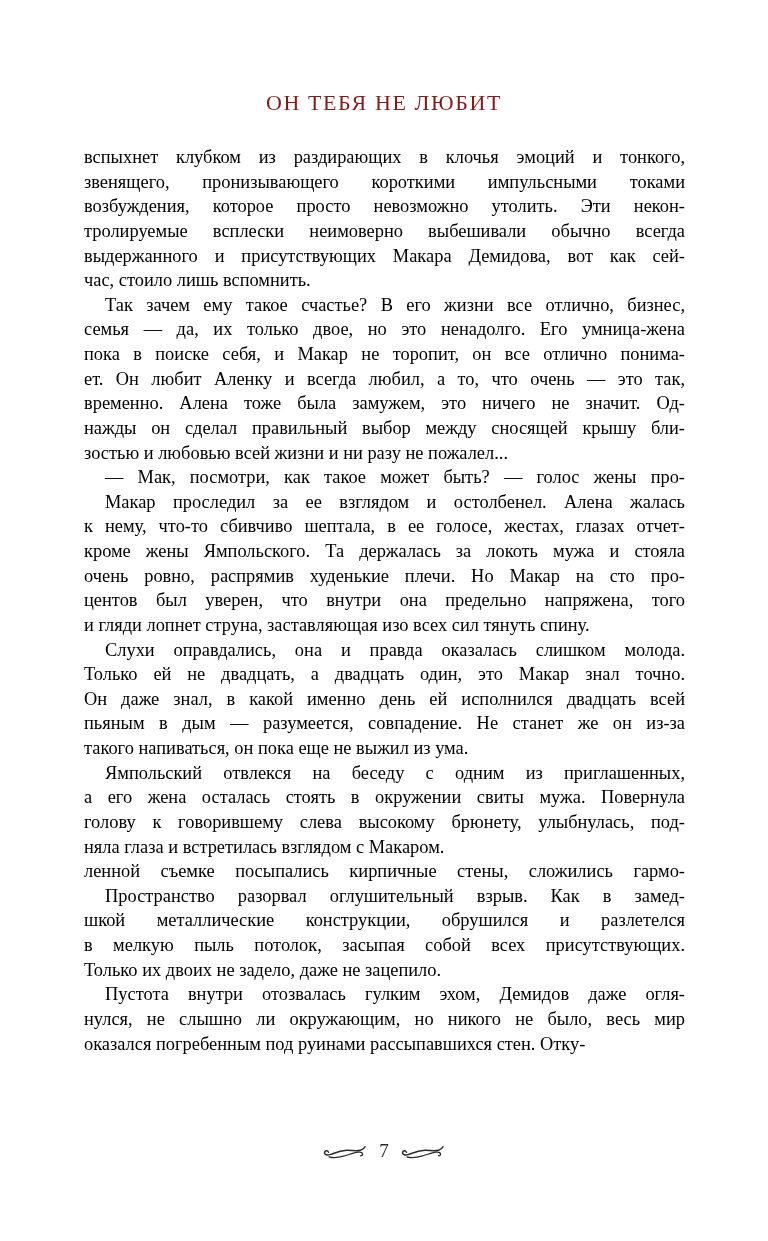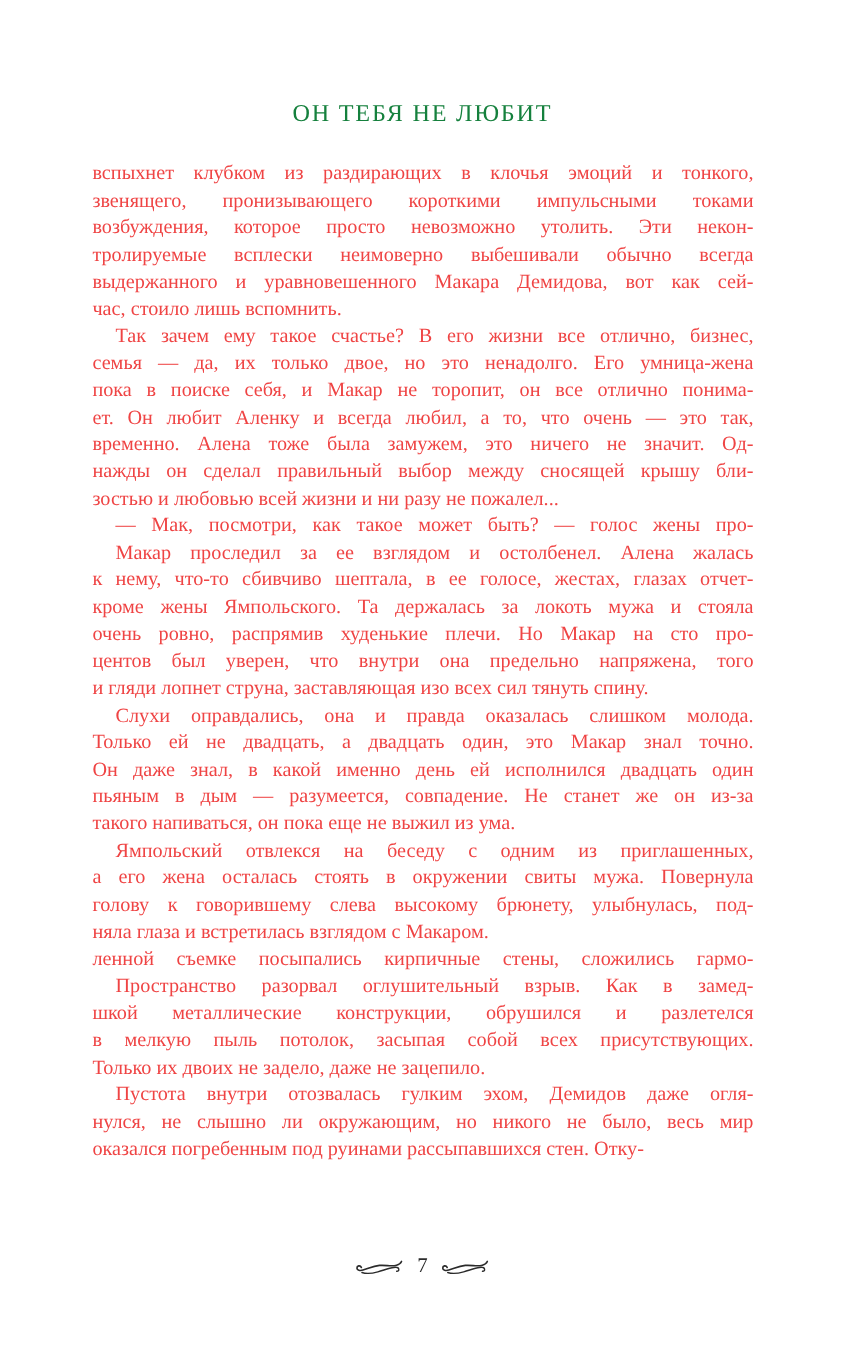--- a/index.html
+++ b/index.html
@@ -19,30 +19,30 @@
     position: absolute;
     top: 90px;
     left: 0;
     right: 0;
     margin: 0;
     text-align: center;
     font-family: "Liberation Serif", serif;
     font-weight: 400;
     font-size: 22px;
     letter-spacing: 1.6px;
-    color: #15803d;
+    color: #7f1d1d;
   }
   .body-text {
     position: absolute;
     top: 145px;
     left: 84px;
     width: 601px;
     font-size: 18.4px;
     line-height: 24.62px;
-    color: #ef4444;
+    color: #000000;
   }
   .paragraph {
     margin: 0;
     padding: 0;
   }
   .line {
     text-align: justify;
     text-align-last: justify;
     white-space: normal;
   }
@@ -87,21 +87,21 @@
 <div class="page">
 
   <h1 class="chapter-title">ОН ТЕБЯ НЕ ЛЮБИТ</h1>
 
   <div class="body-text">
       <div class="paragraph">
         <div class="line first">вспыхнет клубком из раздирающих в клочья эмоций и тонкого,</div>
         <div class="line">звенящего, пронизывающего короткими импульсными токами</div>
         <div class="line">возбуждения, которое просто невозможно утолить. Эти некон-</div>
         <div class="line">тролируемые всплески неимоверно выбешивали обычно всегда</div>
-        <div class="line">выдержанного и уравновешенного Макара Демидова, вот как сей-</div>
+        <div class="line">выдержанного и присутствующих Макара Демидова, вот как сей-</div>
         <div class="line last">час, стоило лишь вспомнить.</div>
       </div>
       <div class="paragraph">
         <div class="line first indent">Так зачем ему такое счастье? В его жизни все отлично, бизнес,</div>
         <div class="line">семья — да, их только двое, но это ненадолго. Его умница-жена</div>
         <div class="line">пока в поиске себя, и Макар не торопит, он все отлично понима-</div>
         <div class="line">ет. Он любит Аленку и всегда любил, а то, что очень — это так,</div>
         <div class="line">временно. Алена тоже была замужем, это ничего не значит. Од-</div>
         <div class="line">нажды он сделал правильный выбор между сносящей крышу бли-</div>
         <div class="line last">зостью и любовью всей жизни и ни разу не пожалел...</div>
@@ -113,21 +113,21 @@
         <div class="line first indent">Макар проследил за ее взглядом и остолбенел. Алена жалась</div>
         <div class="line">к нему, что-то сбивчиво шептала, в ее голосе, жестах, глазах отчет-</div>
         <div class="line">кроме жены Ямпольского. Та держалась за локоть мужа и стояла</div>
         <div class="line">очень ровно, распрямив худенькие плечи. Но Макар на сто про-</div>
         <div class="line">центов был уверен, что внутри она предельно напряжена, того</div>
         <div class="line last">и гляди лопнет струна, заставляющая изо всех сил тянуть спину.</div>
       </div>
       <div class="paragraph">
         <div class="line first indent">Слухи оправдались, она и правда оказалась слишком молода.</div>
         <div class="line">Только ей не двадцать, а двадцать один, это Макар знал точно.</div>
-        <div class="line">Он даже знал, в какой именно день ей исполнился двадцать один</div>
+        <div class="line">Он даже знал, в какой именно день ей исполнился двадцать всей</div>
         <div class="line">пьяным в дым — разумеется, совпадение. Не станет же он из-за</div>
         <div class="line last">такого напиваться, он пока еще не выжил из ума.</div>
       </div>
       <div class="paragraph">
         <div class="line first indent">Ямпольский отвлекся на беседу с одним из приглашенных,</div>
         <div class="line">а его жена осталась стоять в окружении свиты мужа. Повернула</div>
         <div class="line">голову к говорившему слева высокому брюнету, улыбнулась, под-</div>
         <div class="line last">няла глаза и встретилась взглядом с Макаром.</div>
       </div>
       <div class="paragraph">

